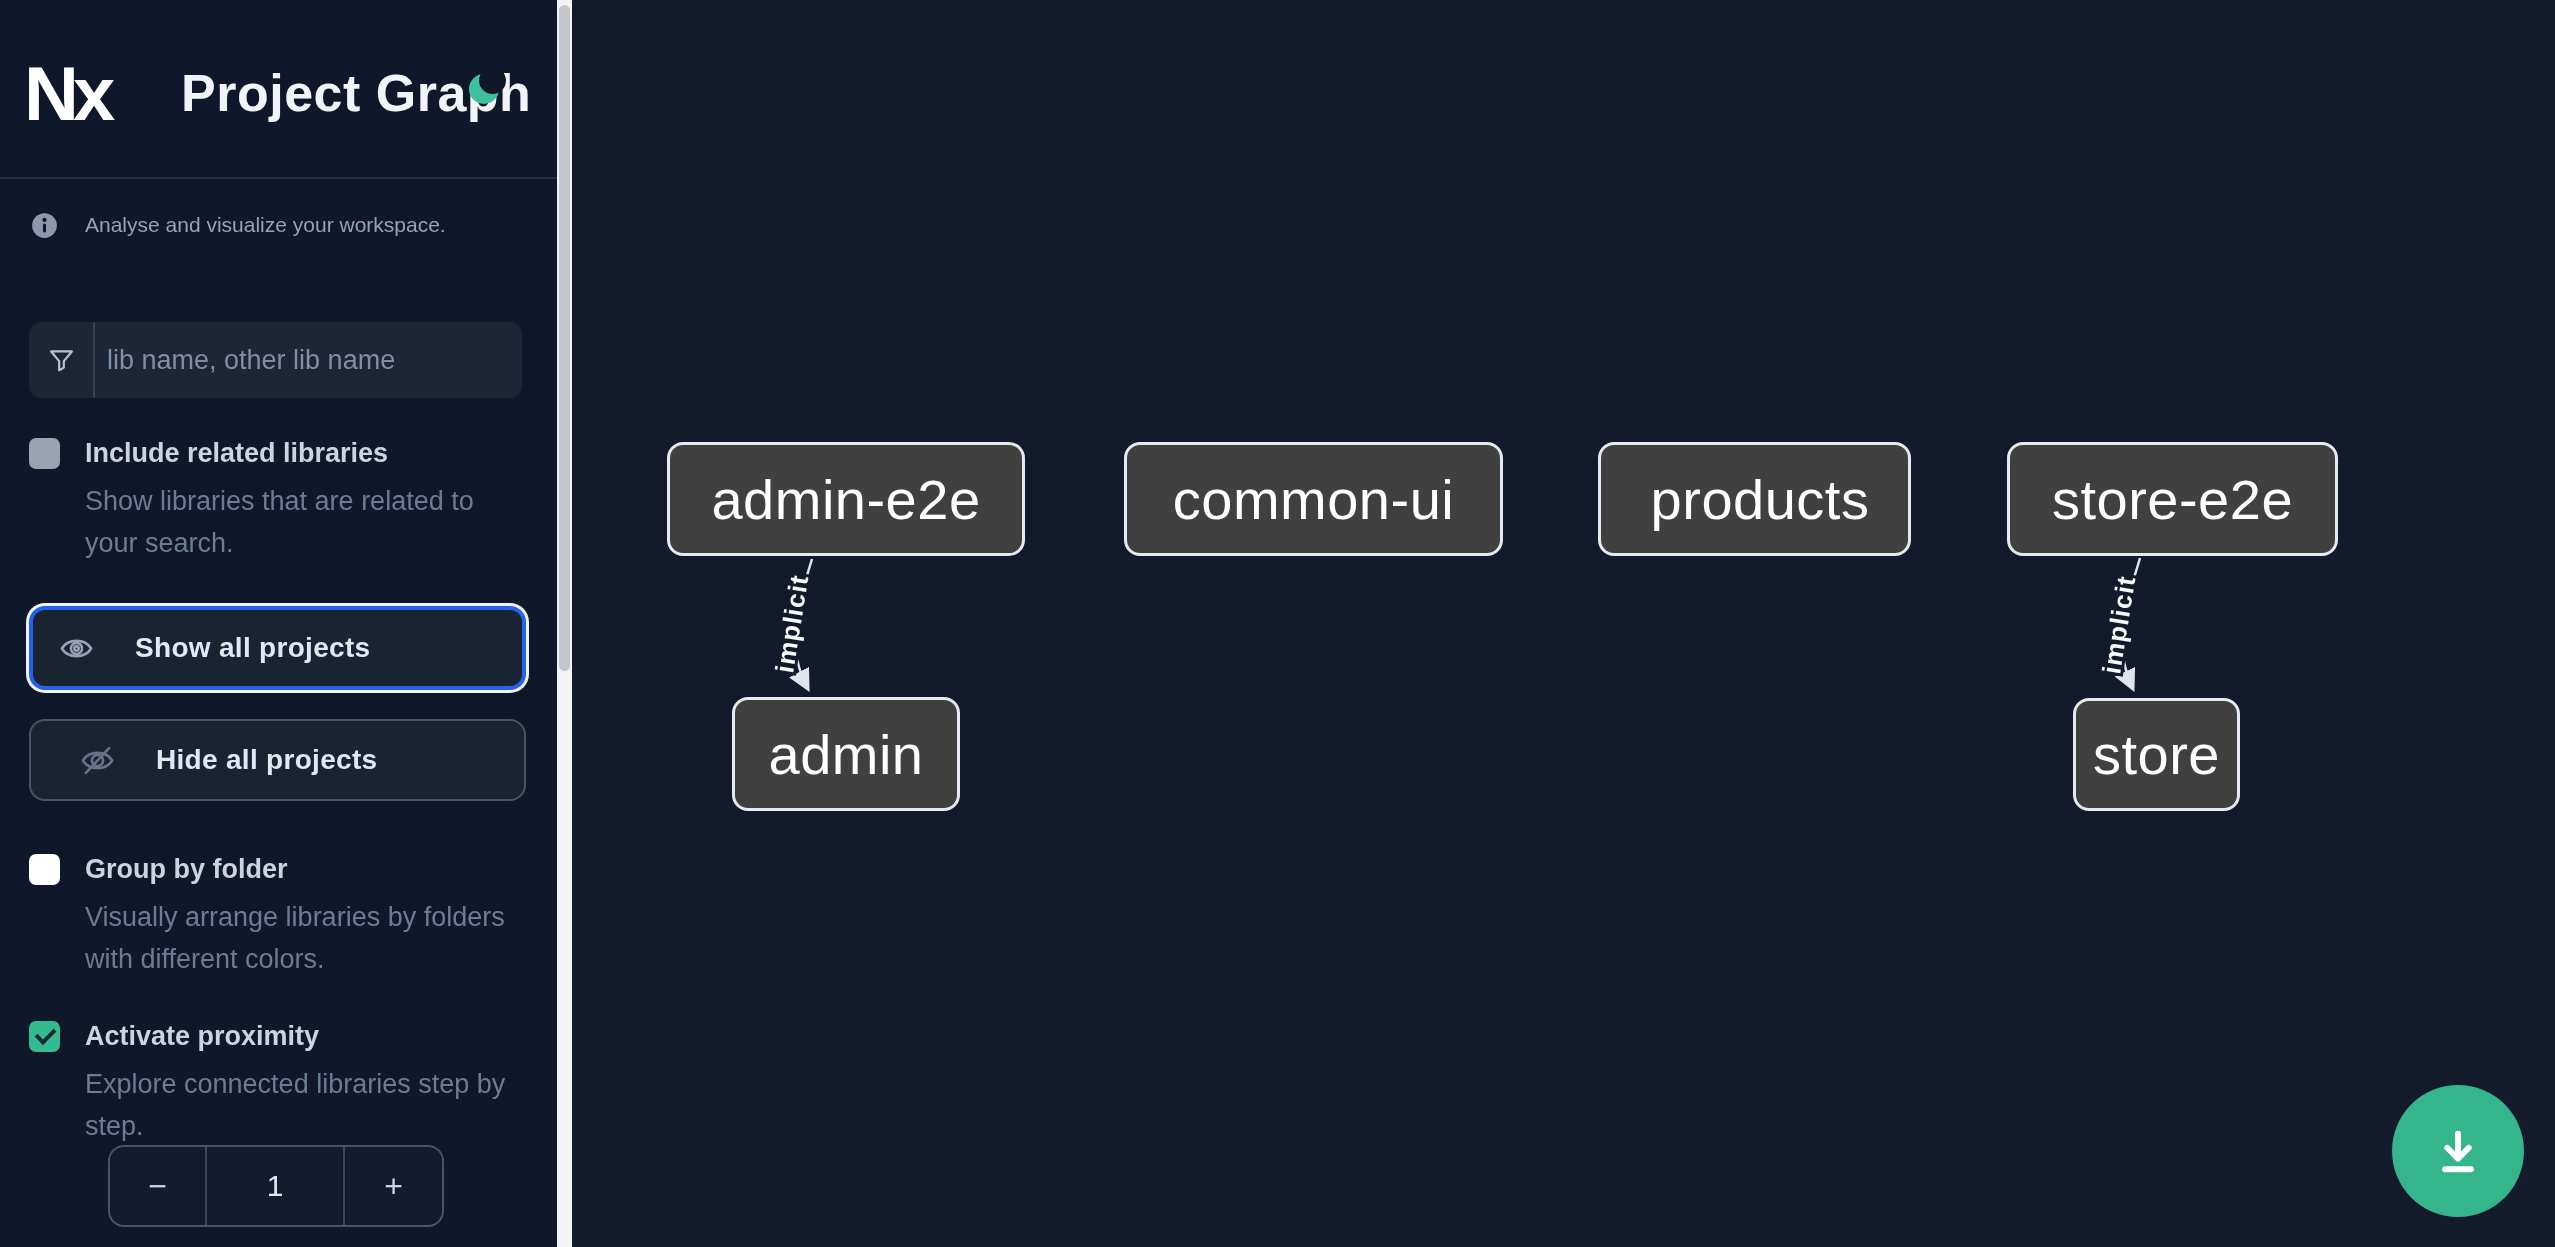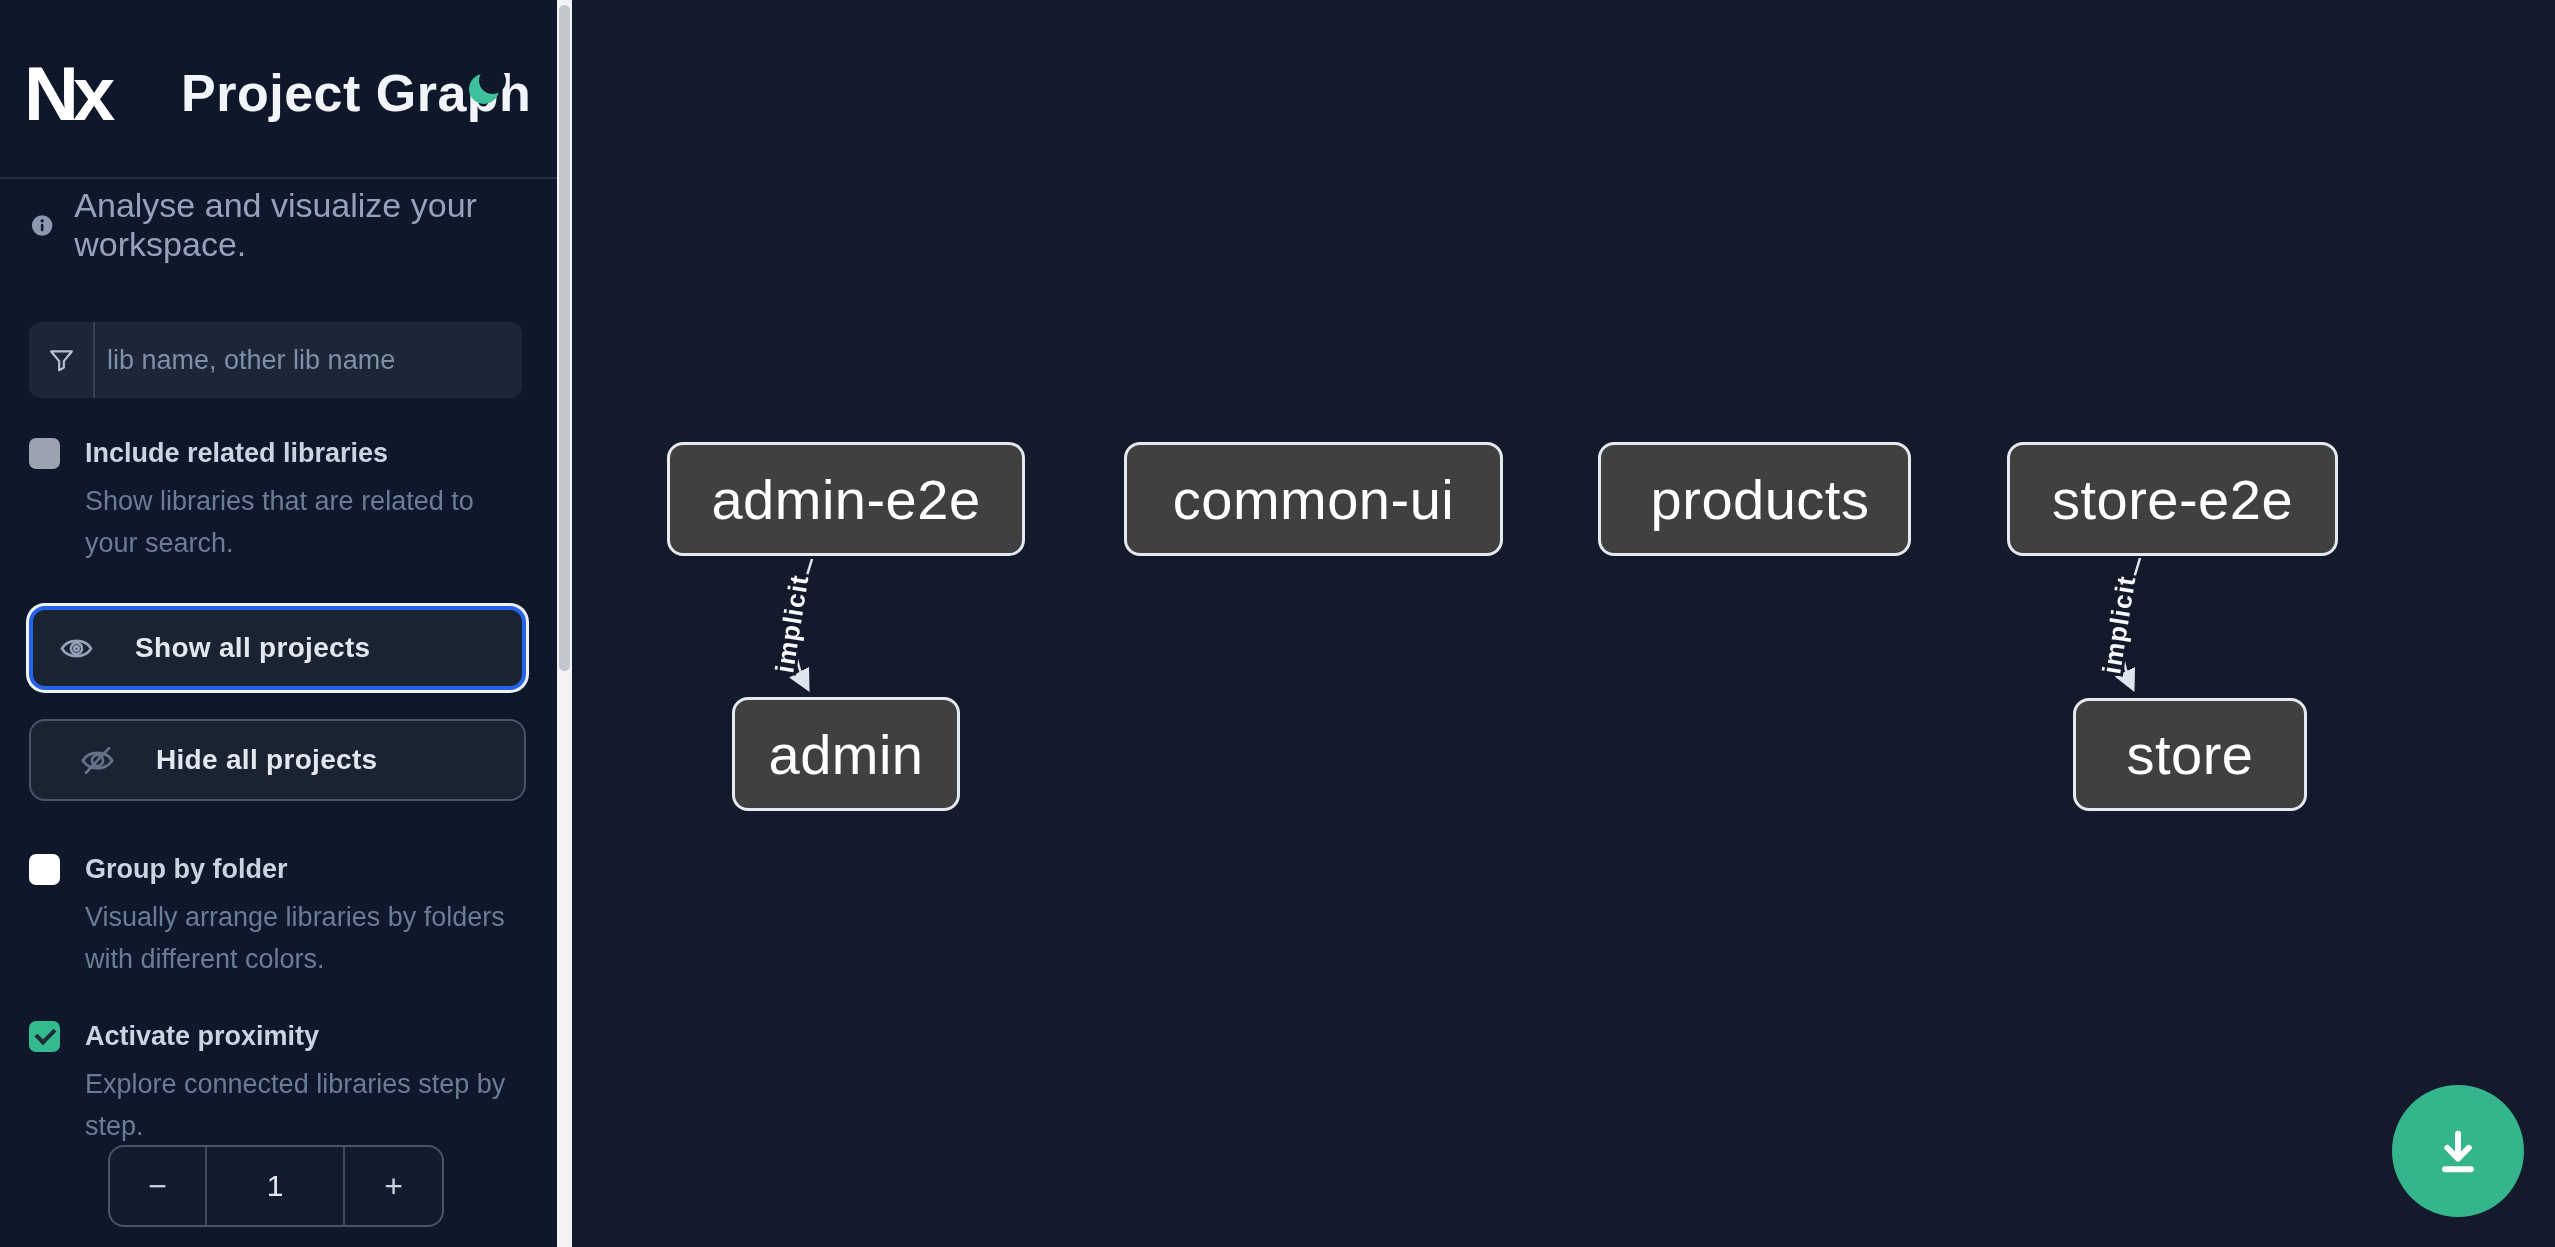--- a/index.html
+++ b/index.html
@@ -10,21 +10,21 @@
   }
 
   
   .sidebar { position:absolute; left:0; top:0; width:557px; height:1247px; background:#0f172a; }
   .header-divider { position:absolute; left:0; top:177px; width:557px; height:2px; background:rgba(148,163,184,.16); }
 
   .logo { position:absolute; left:24px; top:56px; width:110px; height:76px; }
   .app-title { position:absolute; left:181px; top:68px; font-size:52px; font-weight:700; color:#f1f5f9; line-height:50px; letter-spacing:.5px; }
   .theme-toggle { position:absolute; left:466px; top:68px; width:40px; height:40px; cursor:pointer; background:none; border:none; padding:0; }
 
-  .tagline { position:absolute; left:31px; top:206px; height:38px; display:flex; align-items:center; gap:21px; color:#94a3b8; font-size:34px; }
+  .tagline { position:absolute; left:31px; top:206px; height:38px; display:flex; align-items:center; gap:27px; color:#94a3b8; font-size:21px; }
 
   .filter { position:absolute; left:29px; top:322px; width:493px; height:76px; background:#1c2637; border-radius:12px; display:flex; align-items:stretch; overflow:hidden; }
   .filter-icon-cell { width:66px; display:flex; align-items:center; justify-content:center; border-right:2px solid rgba(148,163,184,.22); }
   .filter input { flex:1; background:transparent; border:none; outline:none; color:#e2e8f0; font-size:27px; padding:0 12px; font-family:"Liberation Sans", sans-serif; }
   .filter input::placeholder { color:#7e90a8; opacity:1; }
 
   .option { position:absolute; left:29px; width:480px; display:flex; gap:25px; }
   .opt-include { top:436px; }
   .opt-group   { top:852px; }
   .opt-prox    { top:1019px; }
@@ -56,21 +56,21 @@
   .canvas { position:absolute; left:572px; top:0; width:1983px; height:1247px; background:#121a2c; }
   .edges-svg { position:absolute; left:0; top:0; }
   .gnode { position:absolute; display:flex; align-items:center; justify-content:center;
     background:#404040; border:3px solid #e5e9f0; border-radius:16px; color:#ffffff;
     font-size:56px; font-weight:400; cursor:pointer; letter-spacing:.5px; }
   .n-admin-e2e { left:95px;  top:442px; width:358px; height:114px; }
   .n-common-ui { left:552px; top:442px; width:379px; height:114px; }
   .n-products  { left:1026px;top:442px; width:313px; height:114px;padding-left:11px; }
   .n-store-e2e { left:1435px;top:442px; width:331px; height:114px; }
   .n-admin     { left:160px; top:697px; width:228px; height:114px; }
-  .n-store     { left:1501px;top:698px; width:234px; height:113px; }
+  .n-store     { left:1501px;top:698px; width:167px; height:113px; }
 
   .edge-label { font-family:"Liberation Sans", sans-serif; font-size:26px; font-weight:600;
     fill:#f8fafc; stroke:#121a2c; stroke-width:6px; paint-order:stroke; letter-spacing:1px; }
 
   .download-btn { position:absolute; left:1820px; top:1085px; width:132px; height:132px;
     border-radius:50%; background:#34b58b; border:none; display:flex; align-items:center;
     justify-content:center; cursor:pointer; padding:0; }
 </style>
 </head>
 <body>

